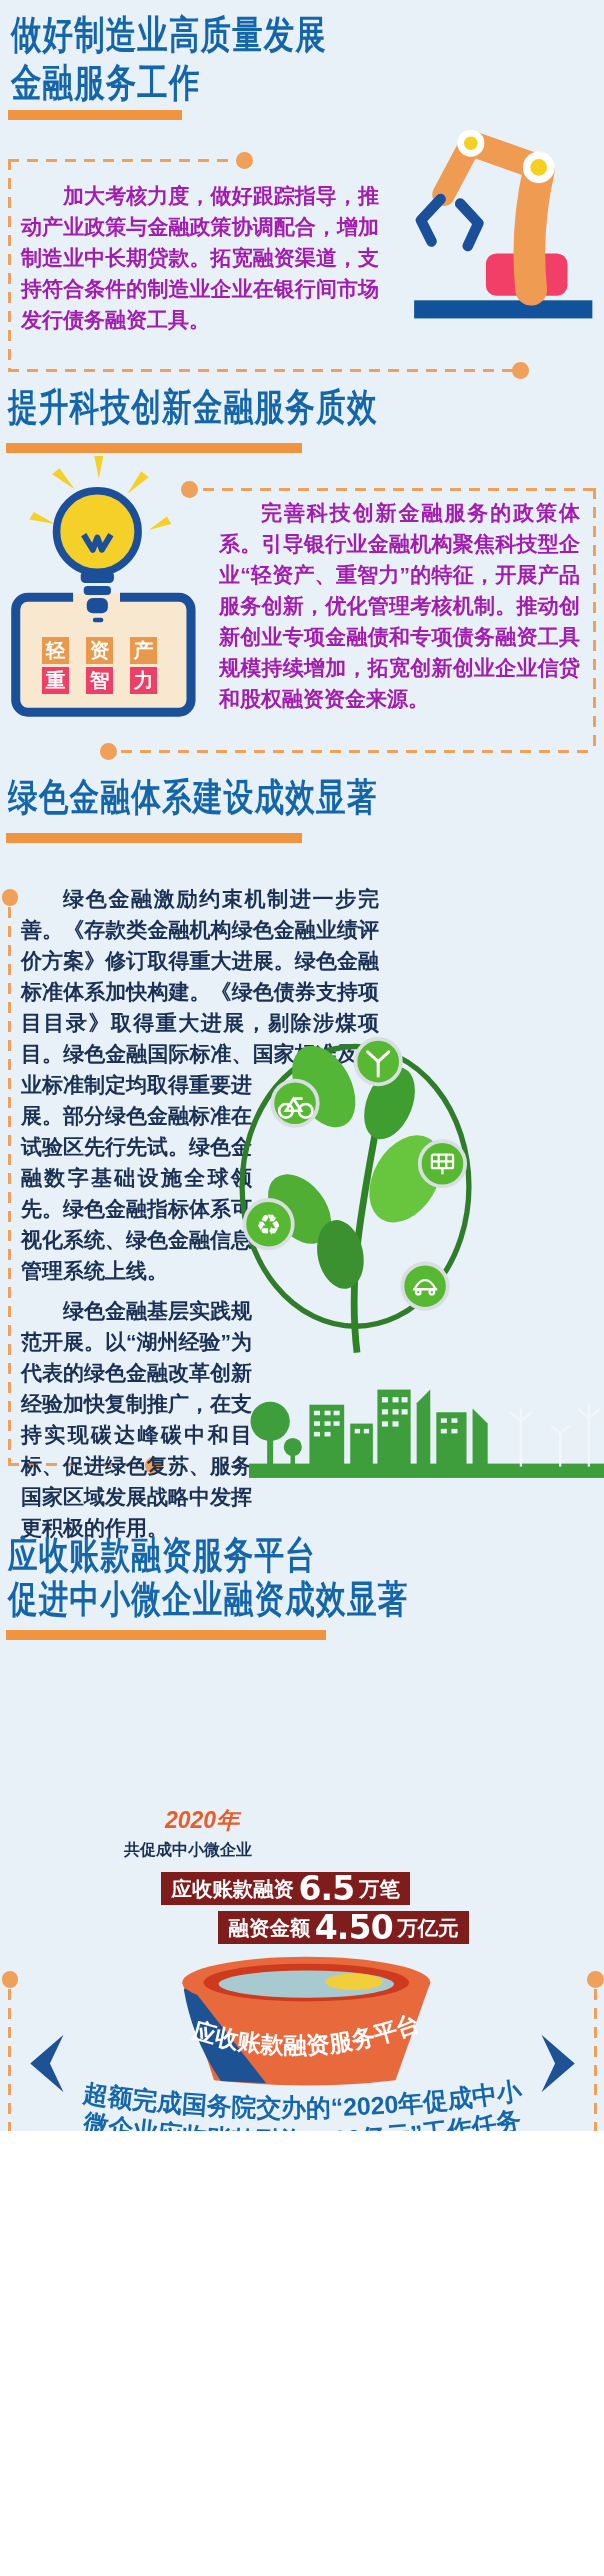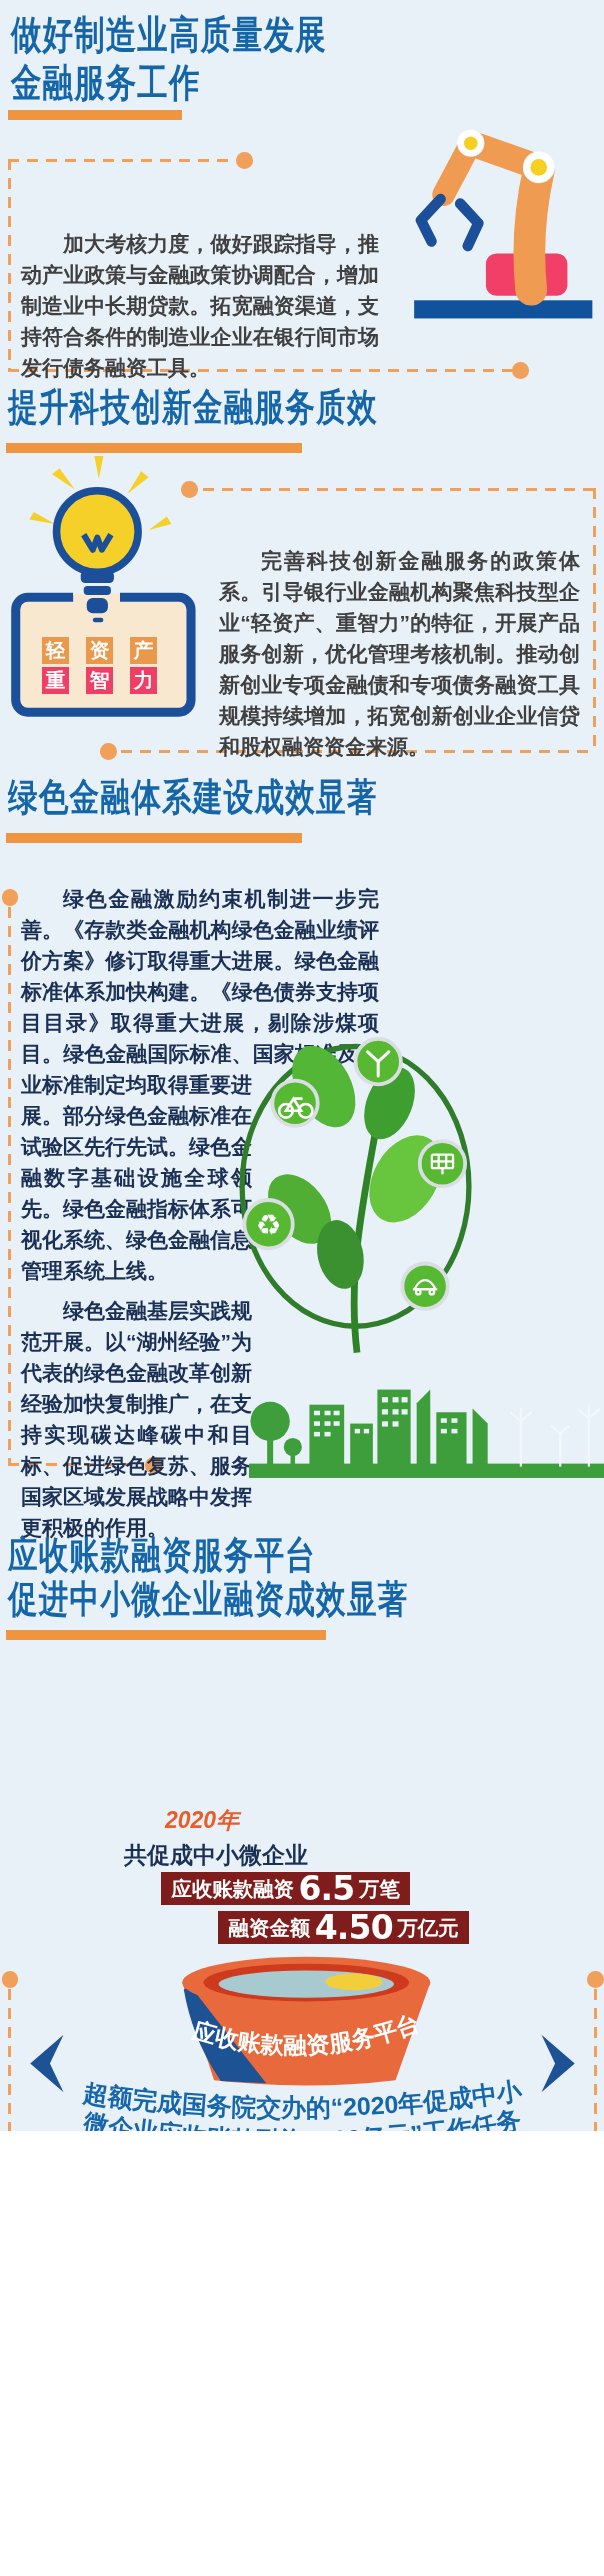--- a/index.html
+++ b/index.html
@@ -4,32 +4,32 @@
 <style>
   html,body{margin:0;padding:0;}
   #page{position:relative;width:605px;height:2131px;background:#e9f1f8;overflow:hidden;
         font-family:"Liberation Sans","DejaVu Sans",sans-serif;color:#1b3055;}
   .abs{position:absolute;}
   
   .hd{position:absolute;font-family:"Liberation Serif","DejaVu Serif",serif;font-weight:700;
       color:#1566a9;transform:scaleX(.78);transform-origin:0 50%;white-space:nowrap;letter-spacing:1.5px;}
   .hd-bar{position:absolute;height:9.8px;background:#f0953f;}
   
-  .para{position:absolute;font-size:21px;line-height:31px;font-weight:700;color:#404040;text-indent:2em;text-align:justify;margin-top:48px;}
+  .para{position:absolute;font-size:21px;line-height:31px;font-weight:700;color:#a21caf;text-indent:2em;text-align:justify;}
   
   .dash-h{position:absolute;height:3px;background:repeating-linear-gradient(90deg,#f0a059 0 11.3px,transparent 11.3px 19px);}
   .dash-v{position:absolute;width:3px;background:repeating-linear-gradient(180deg,#f0a059 0 11.3px,transparent 11.3px 19px);}
   .dash-dot{position:absolute;width:16.6px;height:16.6px;border-radius:50%;background:#f0a059;}
   
   .banner{position:absolute;background:#7f1d1d;color:#fff;display:flex;align-items:center;justify-content:center;
           white-space:nowrap;padding:0 10.6px;height:33px;}
   .banner .b-label,.banner .b-unit{font-size:20.4px;font-weight:700;}
   .banner .b-big{font-size:33px;font-weight:800;font-family:"DejaVu Sans",sans-serif;margin:0 4.5px;letter-spacing:-0.8px;}
   .year{position:absolute;color:#e95d2a;font-size:23px;font-weight:700;font-style:italic;}
-  .intro{position:absolute;color:#1b3055;font-size:23px;font-weight:700;}
+  .intro{position:absolute;color:#1b3055;font-size:16px;font-weight:700;}
   
   #green-text{position:absolute;left:21px;top:883px;width:358px;}
   #plant-spacer{float:right;width:127px;height:605px;shape-outside:inset(189px 0 0 0);}
   #green-text p{font-size:21px;line-height:31px;font-weight:700;color:#1b3055;text-indent:2em;margin:0 0 9px 0;text-align:justify;}
   .tile{position:absolute;width:27px;height:27px;color:#fff;font-size:19.7px;font-weight:700;
         display:flex;align-items:center;justify-content:center;}
   .t-orange{background:#e9984c;} .t-pink{background:#ee3f66;}
   .footer-credit{position:absolute;color:#fff;font-size:27px;font-weight:700;}
   .logo-cn{position:absolute;font-family:"Liberation Serif","DejaVu Serif",serif;font-weight:700;
            color:#d5281e;font-size:44px;transform:skewX(-6deg);white-space:nowrap;}

